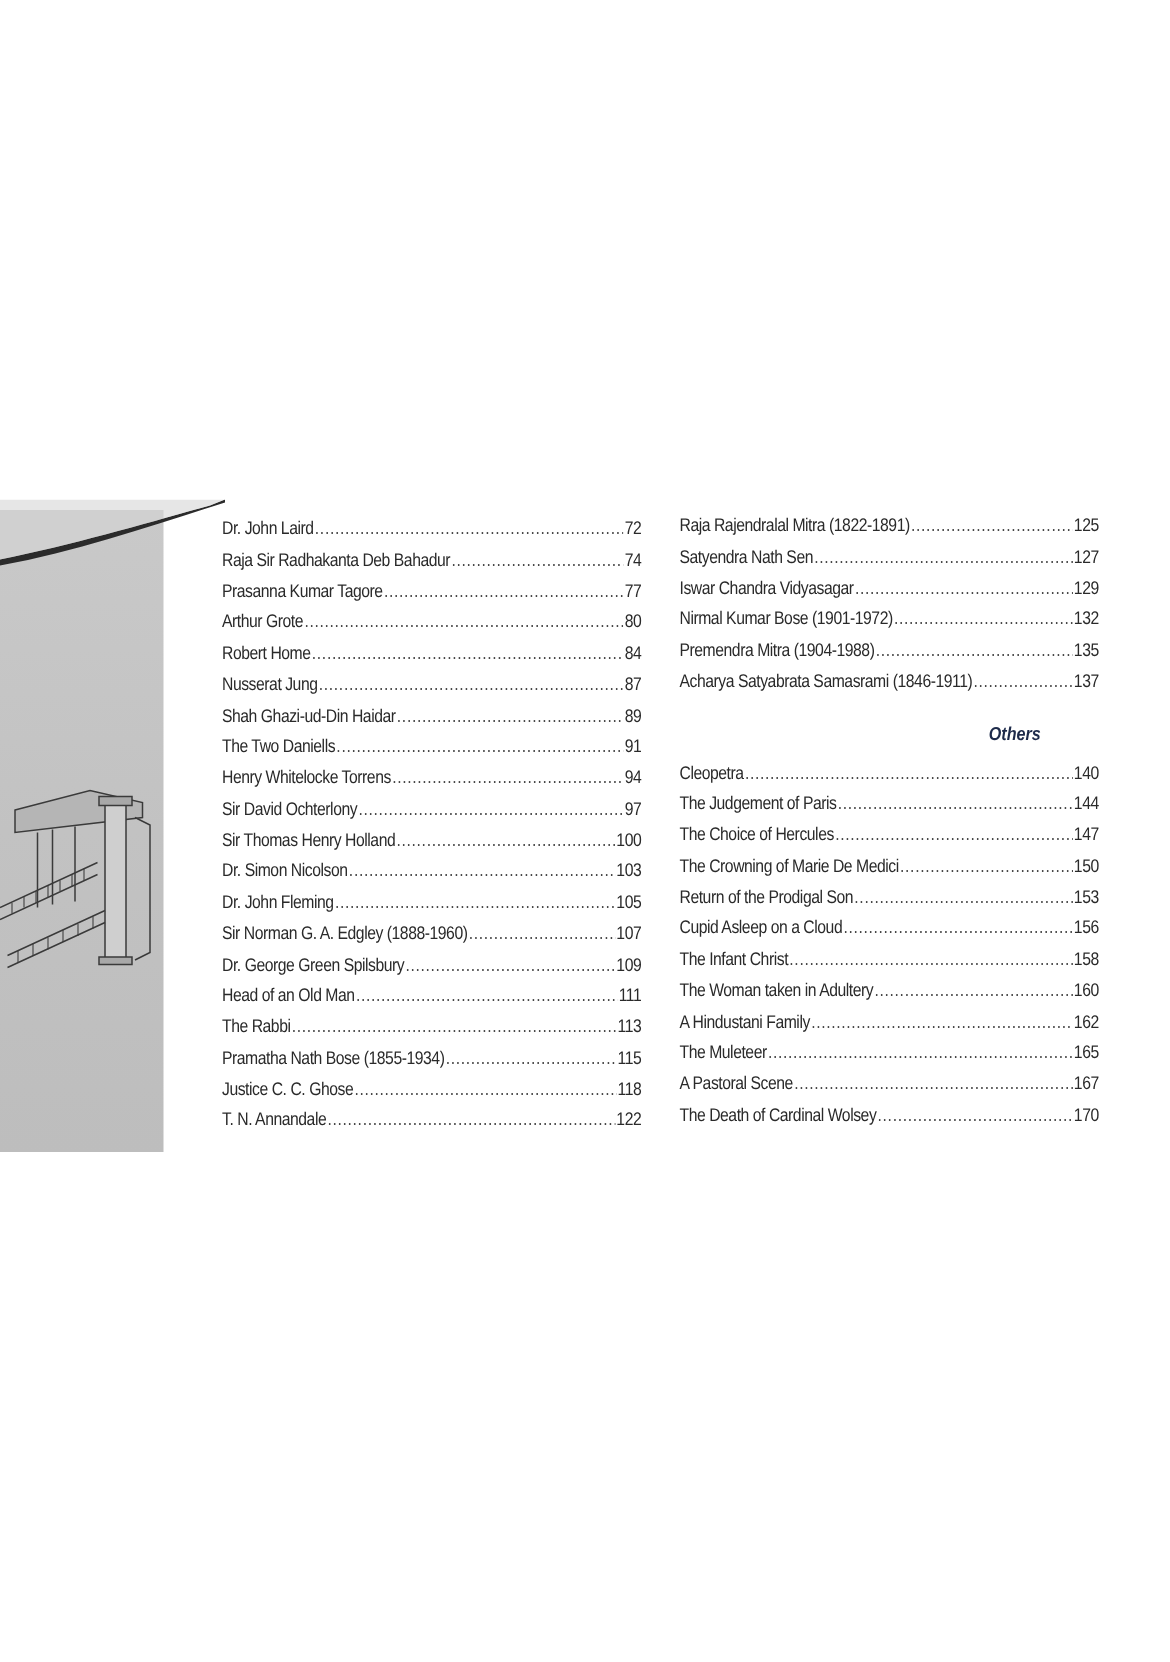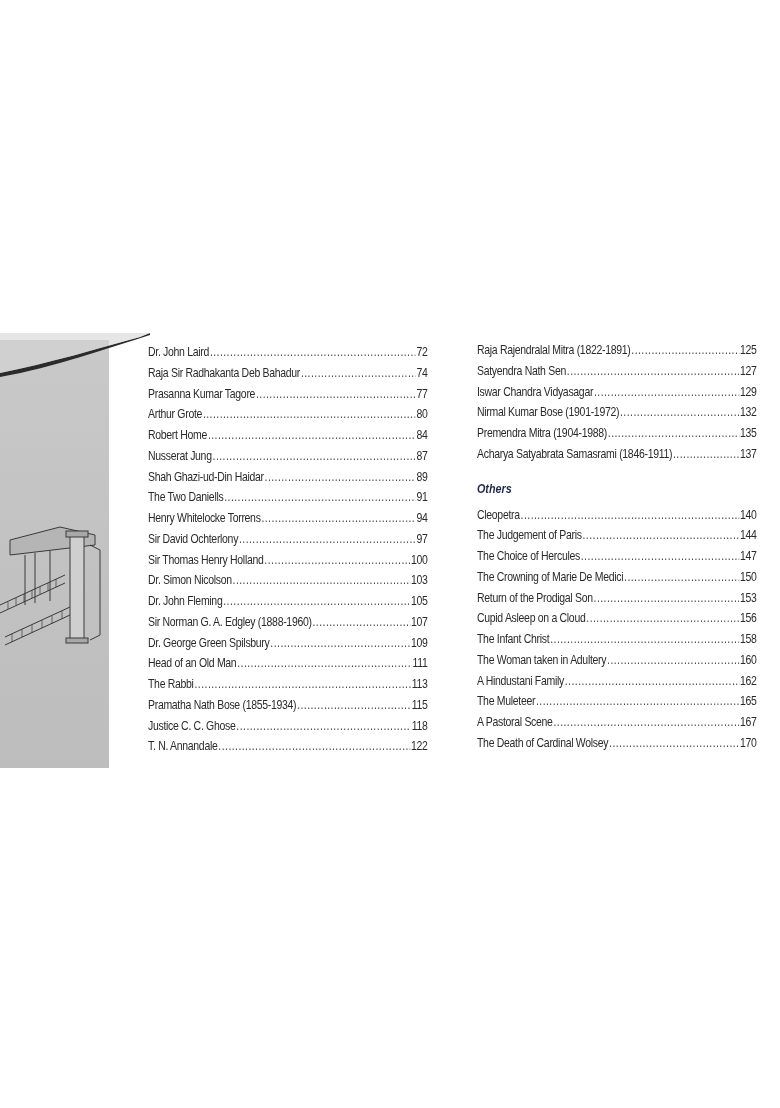--- a/index.html
+++ b/index.html
@@ -2,23 +2,23 @@
 <html><head>
 <meta charset="utf-8">
 <style>
   html, body { margin:0; padding:0; background:#ffffff; }
   body { width:780px; height:1108px; position:relative; overflow:hidden;
          font-family:"Liberation Sans", sans-serif; color:#2a2a2a; }
   .panel { position:absolute; left:0; top:340px; width:109px; height:428px;
            background:linear-gradient(180deg,#c9c9c9 0%,#c2c2c2 50%,#bdbdbd 100%); }
   .swoosh { position:absolute; left:0; top:333px; width:150px; height:50px; }
   .illus { position:absolute; left:0; top:505px; width:106px; height:150px; }
-  .col { position:absolute; width:280px; }
+  .col { position:absolute; width:280px;text-align:right; }
   .col.left { left:148px; top:345px; }
-  .col.right { left:477px; top:343px; }
+  .col.right { left:453px; top:343px; }
   .row { display:flex; align-items:baseline; height:20.75px; font-size:12.2px;
          letter-spacing:-0.35px; transform:scaleX(0.86); transform-origin:left center;
          width:325px; white-space:nowrap; }
   .row .t { flex:0 0 auto; }
   .row .d { flex:1 1 auto; overflow:hidden; margin:0 1px; color:#444;
             letter-spacing:0.5px; }
   .row .d::after { content:"....................................................................................................................................................................."; }
   .row .p { flex:0 0 auto; }
   .heading { font-weight:bold; font-style:italic; font-size:12.5px; color:#1d2a4a;
              height:20px; margin-top:14px; margin-bottom:6px; transform:scaleX(0.86);

